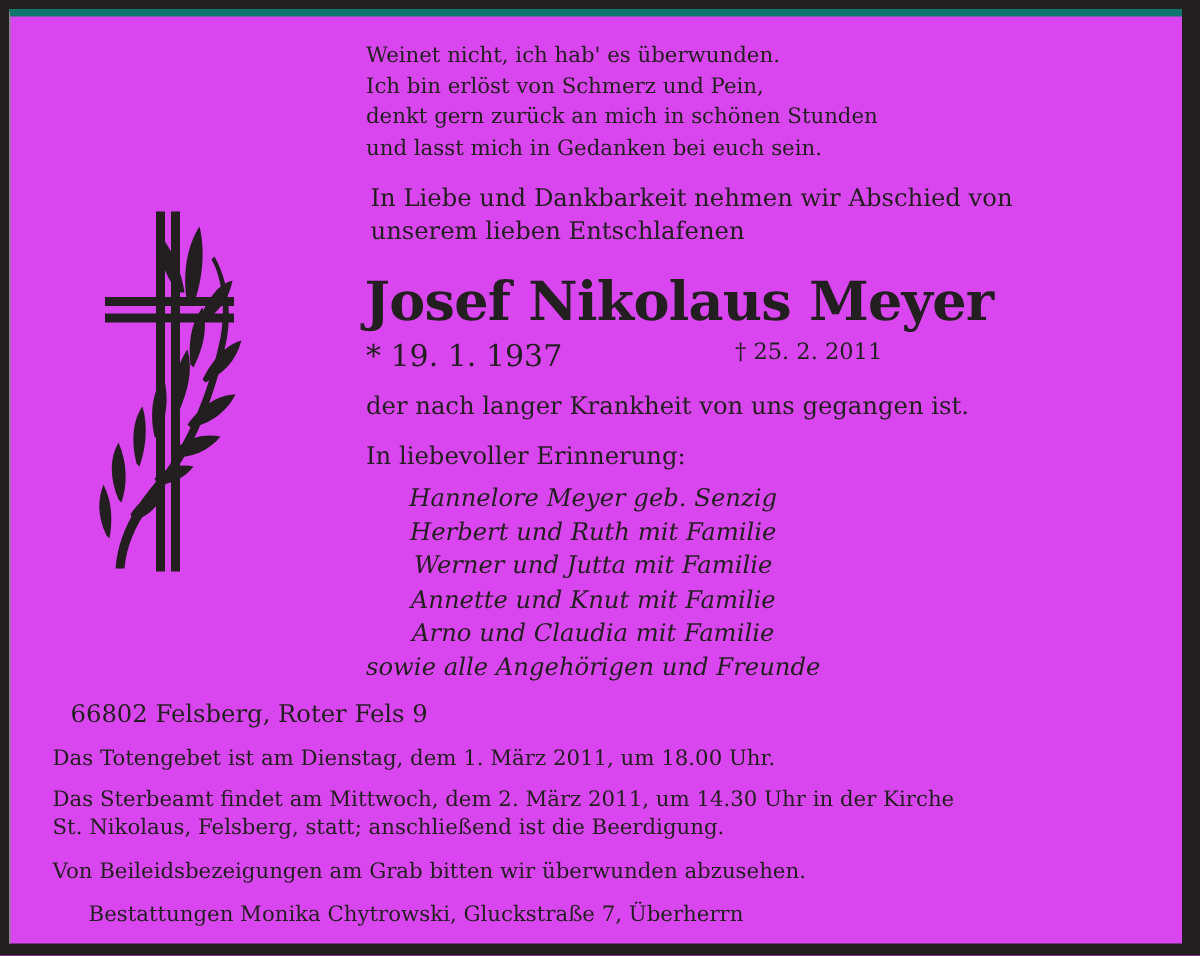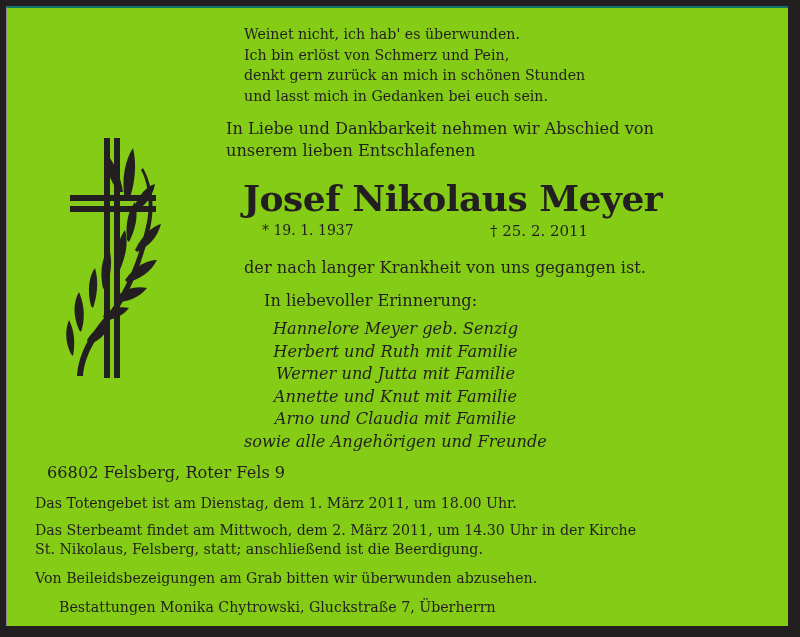--- a/index.html
+++ b/index.html
@@ -8,32 +8,32 @@
     background: #231f20;
     position: relative;
     overflow: hidden;
     font-family: "DejaVu Serif", "Liberation Serif", serif;
     color: #231f20;
   }
   .page {
     position: absolute;
     left: 6px; top: 6px;
     width: 781px; height: 618px;
-    background: #84cc16;
+    background: #d946ef;
     border-left: 1px solid #8a8a8a;
-    border-top: 2px solid #0f766e;
+    border-top: 5px solid #0f766e;
   }
   .abs { position: absolute; white-space: nowrap; }
   .poem { left: 237px; top: 16px; font-size: 14.2px; line-height: 20.5px; }
-  .intro { left: 219px; top: 110px; font-size: 16.2px; line-height: 22px; }
+  .intro { left: 240px; top: 110px; font-size: 16.2px; line-height: 22px; }
   .name { left: 236px; top: 168px; font-size: 36px; font-weight: bold; letter-spacing: -0.5px; line-height: 44px; }
-  .birth { left: 237px; top: 214px; font-size: 14px; margin-left: 18px; }
+  .birth { left: 237px; top: 214px; font-size: 20px; }
   .death { left: 483px; top: 214px; font-size: 15px; }
   .passed { left: 237px; top: 250px; font-size: 16.2px; }
-  .remembrance { left: 237px; top: 283px; font-size: 16.2px; margin-left: 20px; }
+  .remembrance { left: 237px; top: 283px; font-size: 16.2px; }
   .mourners { left: 237px; top: 310px; font-size: 16.2px; line-height: 22.6px; font-style: italic; text-align: center; }
   .address { left: 40px; top: 455px; font-size: 16.2px; }
   .details { left: 28px; font-size: 14.2px; line-height: 19px; }
   .d1 { top: 486px; }
   .d2 { top: 513px; }
   .d3 { top: 561px; }
   .d4 { top: 590px; margin-left: 24px; }
   .emblem { position: absolute; left: 56px; top: 122px; width: 100px; height: 250px; }
   .line { display: block; }
 </style>

